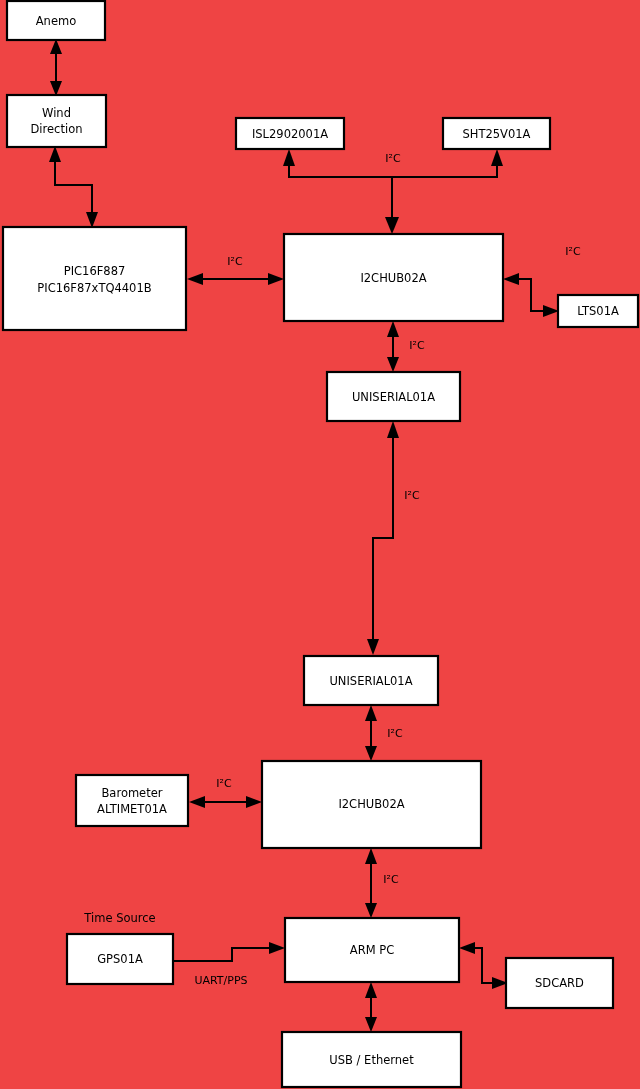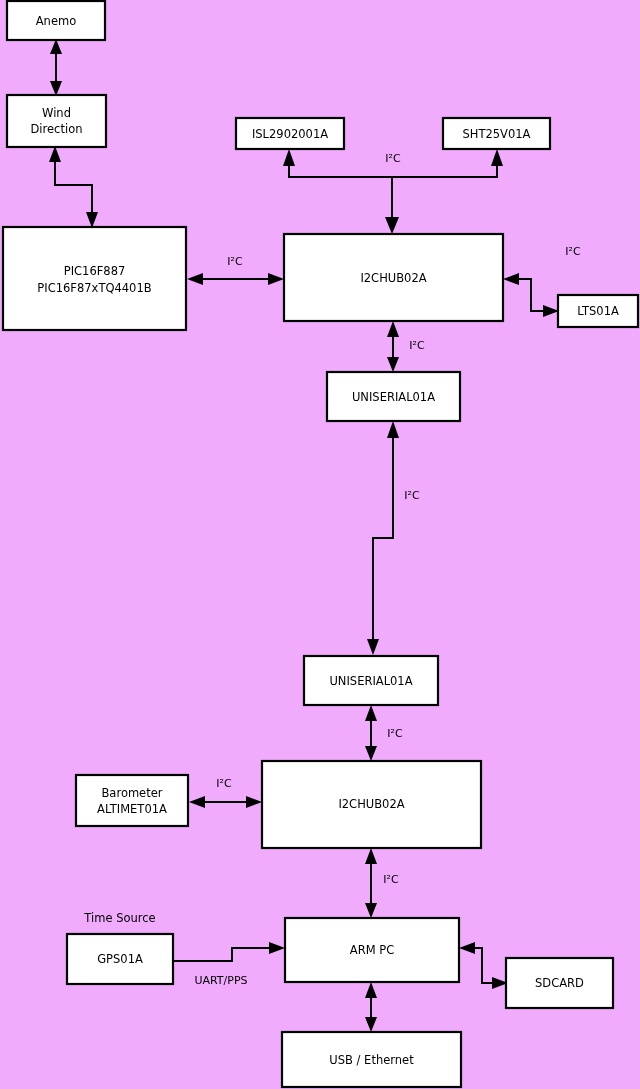--- a/index.html
+++ b/index.html
@@ -11,21 +11,21 @@
   body {
     width: 640px;
     height: 1089px;
     font-family: "DejaVu Sans", "Liberation Sans", sans-serif;
     overflow: hidden;
   }
   #diagram-root {
     position: relative;
     width: 640px;
     height: 1089px;
-    background: #f0abfc;
+    background: #ef4444;
   }
   svg.diagram {
     display: block;
     width: 640px;
     height: 1089px;
   }
   .node-box {
     fill: #ffffff;
     stroke: #000000;
     stroke-width: 2.2;

